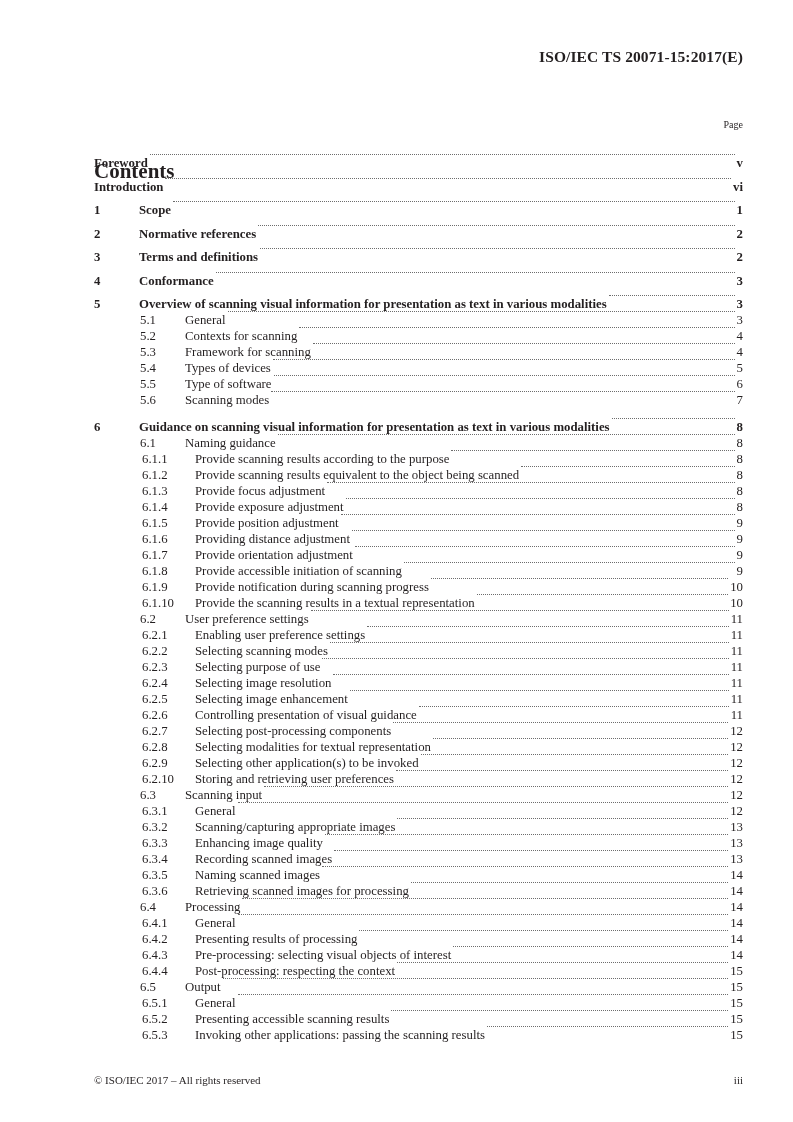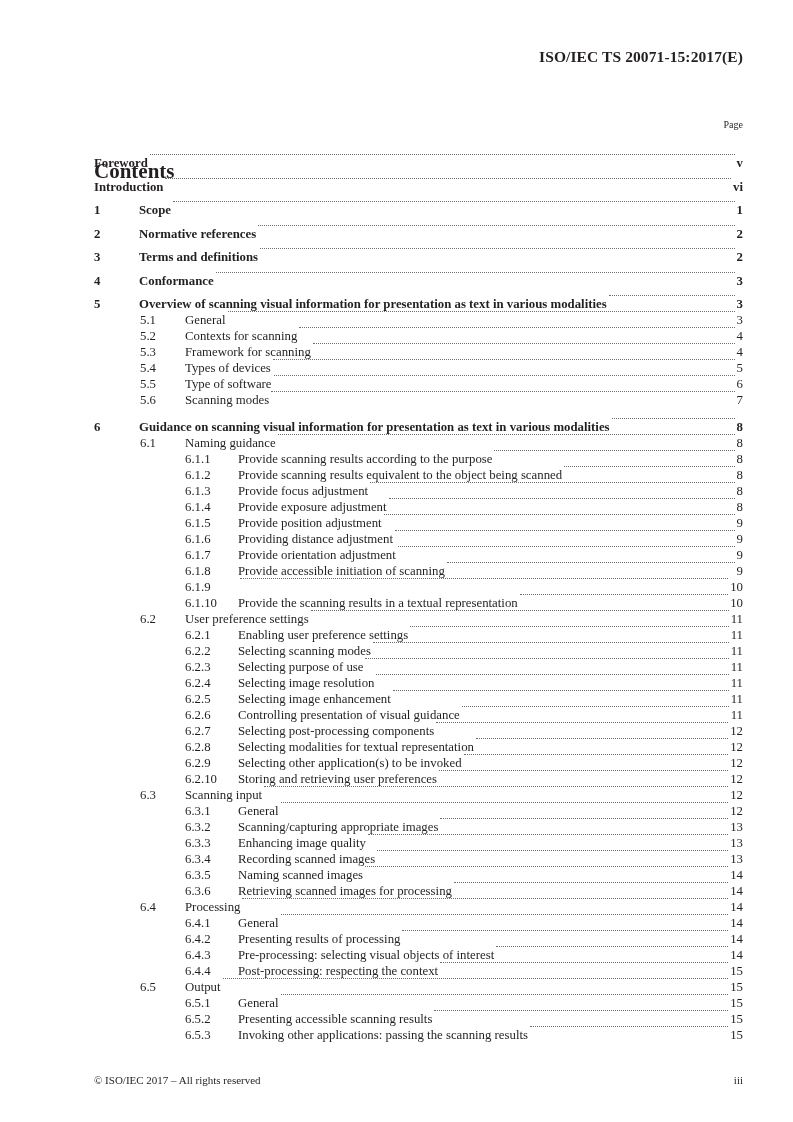--- a/index.html
+++ b/index.html
@@ -25,21 +25,21 @@
       display: flex; align-items: flex-start; position: relative;
       font-size: 12.8px; line-height: 16px; height: 16px;
     }
     .row.bold { font-weight: bold; }
     .row.gap-lg { margin-top: 7.5px; }
     .row.gap-xl { margin-top: 11px; }
     .num { flex: 0 0 auto; }
     .lvl0 .num { width: 0; }
     .lvl1 .num { width: 45px; }
     .lvl2 .num { width: 45px; margin-left: 46px; }
-    .lvl3 .num { width: 53px; margin-left: 91px; }
+    .lvl3 .num { width: 53px; margin-left: 48px; }
     .title { flex: 0 1 auto; white-space: nowrap; }
     .leader {
       flex: 1 1 auto; margin: 0 2px; height: 1px;
       border-bottom: 1px dotted #6d6d6d; position: relative; top: -2px;
     }
     .pg { flex: 0 0 auto; text-align: right; }
     .footer-left {
       position: absolute; top: 1074px; left: 94px; font-size: 11px;
     }
     .footer-right {
@@ -187,20 +187,21 @@
       <span class="pg">9</span>
     </div>
     <div class="row lvl3">
       <span class="num">6.1.8</span>
       <span class="title">Provide accessible initiation of scanning</span>
       <span class="leader"></span>
       <span class="pg">9</span>
     </div>
     <div class="row lvl3">
       <span class="num">6.1.9</span>
+      <span class="title">Provide notification during scanning progress</span>
       <span class="leader"></span>
       <span class="pg">10</span>
     </div>
     <div class="row lvl3">
       <span class="num">6.1.10</span>
       <span class="title">Provide the scanning results in a textual representation</span>
       <span class="leader"></span>
       <span class="pg">10</span>
     </div>
     <div class="row lvl2">

